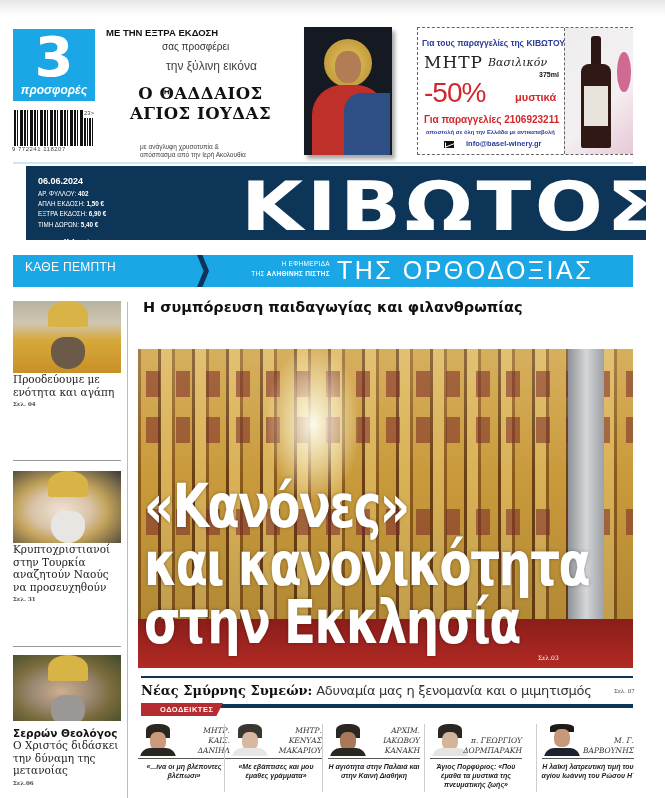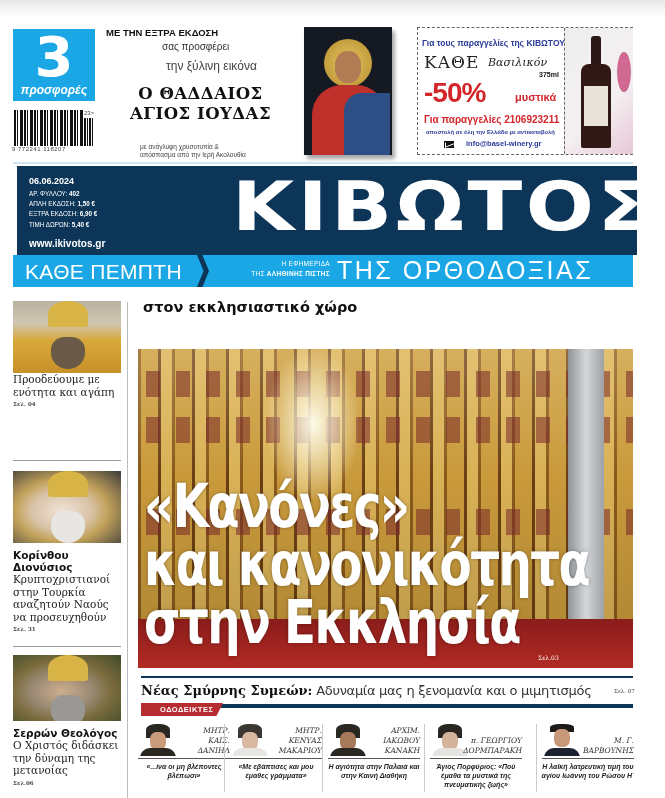--- a/index.html
+++ b/index.html
@@ -28,48 +28,48 @@
   .icon-img .halo { position: absolute; left: 20px; top: 12px; width: 48px; height: 48px; border-radius: 50%; background: radial-gradient(#e8c865, #b48a2c); }
   .icon-img .face { position: absolute; left: 31px; top: 24px; width: 26px; height: 32px; border-radius: 45%; background: #b27c54; }
   .icon-img .robe-red { position: absolute; left: 8px; top: 58px; width: 74px; height: 70px; background: #c0302a; border-radius: 30px 30px 0 0; }
   .icon-img .robe-blue { position: absolute; left: 40px; top: 66px; width: 46px; height: 62px; background: #2e4f86; border-radius: 18px 0 0 0; }
 
   .ad-box { position: absolute; left: 417px; top: 27px; width: 216px; height: 128px; border: 1px dashed #666; background: #fff; }
   .ad-readers { position: absolute; left: 4px; top: 10px; font-size: 8.5px; font-weight: bold; color: #2a3a9a; }
   .ad-brand { position: absolute; left: 6px; top: 24px; font-family: "DejaVu Serif", serif; font-size: 17px; letter-spacing: 1px; color: #222; }
   .ad-brand2 { position: absolute; left: 70px; top: 28px; font-family: "DejaVu Serif", serif; font-style: italic; font-size: 11px; color: #222; }
   .ad-vol { position: absolute; left: 121px; top: 43px; font-size: 7px; font-weight: bold; }
-  .ad-pct { position: absolute; left: 6px; top: 49px; font-size: 28px; font-weight: bold; color: #d3262a; letter-spacing: -1px; }
+  .ad-pct { position: absolute; left: 6px; top: 49px; font-size: 28px; font-weight: normal; color: #d3262a; letter-spacing: -1px; }
   .ad-pct-lbl { position: absolute; left: 97px; top: 63px; font-size: 11px; font-weight: bold; color: #d3262a; }
   .ad-order { position: absolute; left: 6px; top: 86px; font-size: 10px; font-weight: bold; color: #d3262a; }
   .ad-ship { position: absolute; left: 8px; top: 101px; font-size: 5.8px; font-weight: bold; color: #2a3a9a; }
   .ad-mail-icon { position: absolute; left: 26px; top: 113px; width: 10px; height: 7px; background: #111; }
   .ad-mail-icon:after { content: ""; position: absolute; left: 1px; top: 0; width: 8px; height: 4px; border-bottom: 1px solid #fff; border-left: 1px solid #fff; transform: skewY(-20deg); }
   .ad-mail { position: absolute; left: 48px; top: 111px; font-size: 7.5px; font-weight: bold; color: #2a3a9a; }
   .ad-bottle-bg { position: absolute; left: 146px; top: 0; width: 69px; height: 126px; border-left: 1px dashed #666; background: linear-gradient(135deg, #eee 0%, #f4f0f2 60%, #e7c7d6 100%); }
   .bottle { position: absolute; left: 16px; top: 8px; width: 30px; height: 112px; }
   .bottle .neck { position: absolute; left: 10px; top: 0; width: 10px; height: 32px; background: #2a1614; border-radius: 3px 3px 0 0; }
   .bottle .body { position: absolute; left: 0; top: 28px; width: 30px; height: 84px; background: #301815; border-radius: 8px 8px 2px 2px; }
   .bottle .label { position: absolute; left: 3px; top: 50px; width: 24px; height: 40px; background: #e8e4dc; }
   .ad-splash { position: absolute; left: 52px; top: 24px; width: 14px; height: 40px; background: #c0306a; border-radius: 50%; opacity: 0.7; }
 
   .sep-line { position: absolute; left: 13px; top: 162px; width: 620px; height: 2px; background: #cfe6f5; }
 
   
-  .mast { position: absolute; left: 17px; top: 166px; width: 620px; height: 89px; background: #0c3558; }
+  .mast { position: absolute; left: 26px; top: 166px; width: 620px; height: 74px; background: #0c3558; }
   .mast-date { position: absolute; left: 12px; top: 10px; font-size: 9px; font-weight: bold; color: #fff; }
   .mast-meta { position: absolute; left: 12px; top: 23px; font-size: 6.3px; color: #fff; line-height: 10.2px; }
   .mast-meta b { font-weight: bold; }
   .mast-url { position: absolute; left: 12px; top: 72px; font-size: 10px; font-weight: bold; color: #fff; }
   .mast-logo { position: absolute; left: 215px; top: -2px; font-family: "DejaVu Sans", sans-serif; font-weight: bold; font-size: 68px; line-height: 86px; color: #fff; letter-spacing: 3px; transform: scaleX(1.18); transform-origin: left center; }
 
   .strip { position: absolute; left: 13px; top: 255px; width: 620px; height: 32px; background: #1ba7e5; }
   .strip-left { position: absolute; left: 0; top: 0; width: 190px; height: 32px; background: #1ba7e5; }
   .strip-chev { position: absolute; left: 184px; top: 0; width: 12px; height: 32px; background: #0c3558; clip-path: polygon(0 0, 45% 0, 100% 50%, 45% 100%, 0 100%, 55% 50%); }
-  .strip-day { position: absolute; left: 12px; top: 5px; font-size: 21px; color: #fff; letter-spacing: 0.3px; }
+  .strip-day { position: absolute; left: 12px; top: 5px; font-size: 12px; color: #fff; letter-spacing: 0.3px; }
   .strip-tag1 { position: absolute; left: 247px; top: 5px; width: 70px; text-align: right; font-size: 6.5px; color: #fff; letter-spacing: 0.3px; }
   .strip-tag2 { position: absolute; left: 213px; top: 15px; width: 104px; text-align: right; font-size: 6.5px; color: #fff; letter-spacing: 0.3px; }
   .strip-tag2 b { font-weight: bold; }
   .strip-ortho { position: absolute; left: 324px; top: 1px; font-size: 25px; color: #fff; letter-spacing: 2.5px; font-weight: normal; }
 
   
   .side-story { position: absolute; left: 13px; width: 110px; }
   .side-photo { width: 108px; height: 72px; overflow: hidden; position: relative; }
   .side-head { font-family: "DejaVu Sans", sans-serif; font-weight: bold; font-size: 10.5px; line-height: 12px; margin-top: 6px; color: #111; }
   .side-body { font-family: "DejaVu Serif", serif; font-size: 10.5px; line-height: 12.5px; color: #222; }
@@ -147,21 +147,21 @@
 
 <div class="icon-img">
   <div class="halo"></div>
   <div class="robe-red"></div>
   <div class="robe-blue"></div>
   <div class="face"></div>
 </div>
 
 <div class="ad-box">
   <div class="ad-readers">Για τους παραγγελίες της ΚΙΒΩΤΟΥ</div>
-  <div class="ad-brand">ΚΑΘΕ</div>
+  <div class="ad-brand">ΜΗΤΡ</div>
   <div class="ad-brand2">Βασιλικόν</div>
   <div class="ad-vol">375ml</div>
   <div class="ad-pct">-50%</div>
   <div class="ad-pct-lbl">μυστικά</div>
   <div class="ad-order">Για παραγγελίες 2106923211</div>
   <div class="ad-ship">αποστολή σε όλη την Ελλάδα με αντικαταβολή</div>
   <div class="ad-mail-icon"></div>
   <div class="ad-mail">info@basel-winery.gr</div>
   <div class="ad-bottle-bg">
     <div class="ad-splash"></div>
@@ -204,45 +204,41 @@
   <div class="side-body">Προοδεύουμε με ενότητα και αγάπη</div>
   <div class="side-page">Σελ. 04</div>
 </div>
 <div class="side-rule" style="top:460px;"></div>
 
 <div class="side-story" style="top:471px;">
   <div class="side-photo photo-2">
     <div class="mitre"></div>
     <div class="beard"></div>
   </div>
-  <div class="side-head">
-    <div>Κορίνθου</div>
-    <div>Διονύσιος</div>
-  </div>
   <div class="side-body">Κρυπτοχριστιανοί στην Τουρκία αναζητούν Ναούς να προσευχηθούν</div>
   <div class="side-page">Σελ. 31</div>
 </div>
 <div class="side-rule" style="top:646px;"></div>
 
 <div class="side-story" style="top:655px;">
   <div class="side-photo photo-3" style="height:66px;">
     <div class="mitre"></div>
     <div class="beard" style="background:#9a9894;"></div>
   </div>
   <div class="side-head">
     <div>Σερρών Θεολόγος</div>
   </div>
   <div class="side-body">Ο Χριστός διδάσκει την δύναμη της μετανοίας</div>
   <div class="side-page">Σελ.06</div>
 </div>
 
 <div class="col-divider"></div>
 
 <div class="lead-kicker">
-  <div>στον εκκλησιαστικό χώρο</div>
+  <div>Η συμπόρευση παιδαγωγίας και φιλανθρωπίας</div>
 </div>
 
 <div class="lead-photo">
   <div class="iconrow" style="top:22px;"></div>
   <div class="iconrow" style="top:68px;"></div>
   <div class="iconrow" style="top:160px;"></div>
   <div class="glow"></div>
   <div class="pillar"></div>
   <div class="floor"></div>
   <div class="lead-headline">

